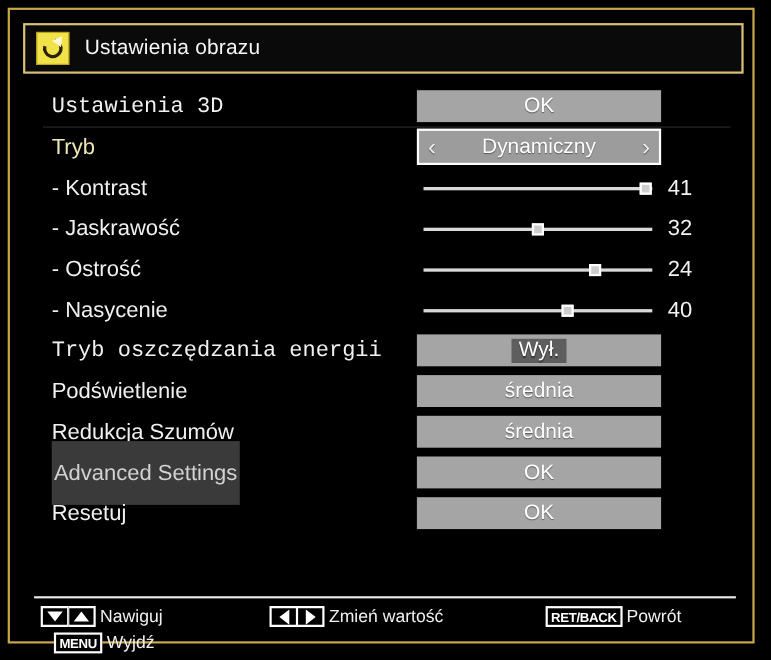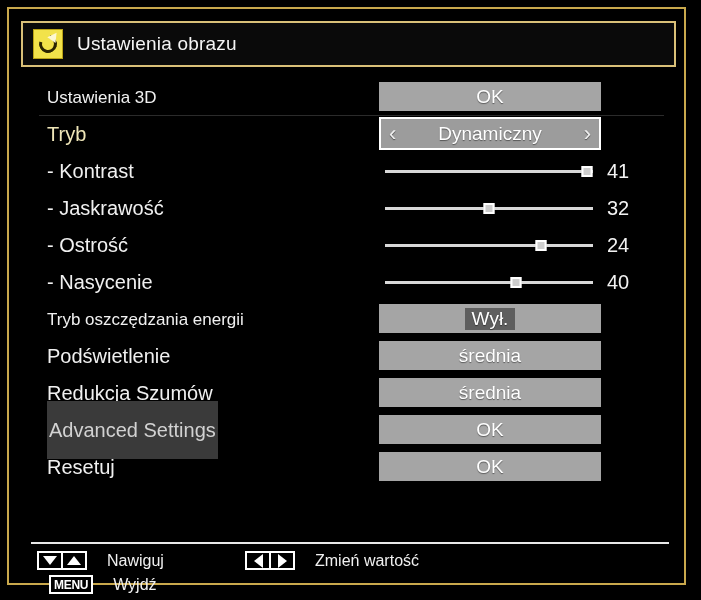--- a/index.html
+++ b/index.html
@@ -96,21 +96,22 @@
     position: absolute;
     left: 38px;
     top: 0;
     height: 37px;
     line-height: 37px;
     color: #f0f0f0;
     font-size: 20px;
     white-space: nowrap;
   }
   .row-label.small {
-    font-size: 17px;
+    font-size: 20px;
+    font-family: Liberation Mono, monospace;
   }
   .row-label.selected {
     color: #efe6b8;
   }
   .row-label.dim {
     color: #d2d2d2;
   }
   .row-label .hl {
     background: #3a3a3a;
     padding: 18px 2px;
@@ -214,21 +215,21 @@
   }
   .hint {
     position: absolute;
     display: flex;
     align-items: center;
     white-space: nowrap;
   }
   .hint-label {
     color: #f0f0f0;
     font-size: 16px;
-    margin-left: 20px;
+    margin-left: 4px;
   }
   .keycap {
     display: inline-flex;
     align-items: center;
     justify-content: center;
     border: 2px solid #ffffff;
     box-sizing: border-box;
     height: 19px;
     background: #000000;
     color: #ffffff;
@@ -368,15 +369,19 @@
     <div class="hint" id="hint-change">
       <span class="keycap arrow joined-first">
           <span class="tri tri-left"></span>
         </span>
       <span class="keycap arrow joined">
           <span class="tri tri-right"></span>
         </span>
       <span class="hint-label">Zmień wartość</span>
     </div>
 
+    <div class="hint" id="hint-back">
+      <span class="keycap">RET/BACK</span>
+      <span class="hint-label">Powrót</span>
+    </div>
 
   </div>
 </div>
 
 </body></html>

